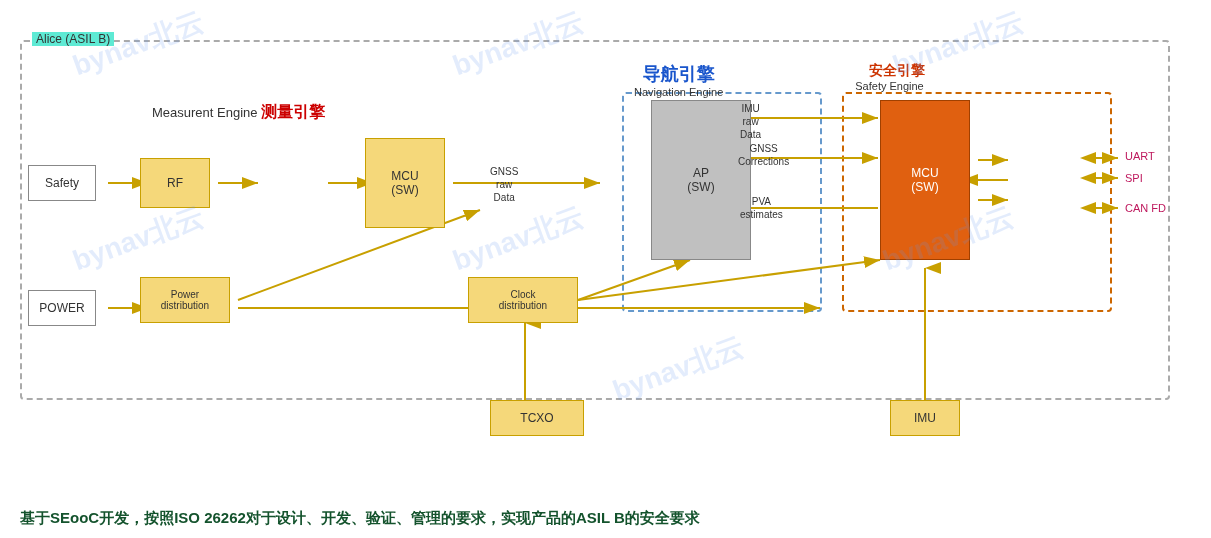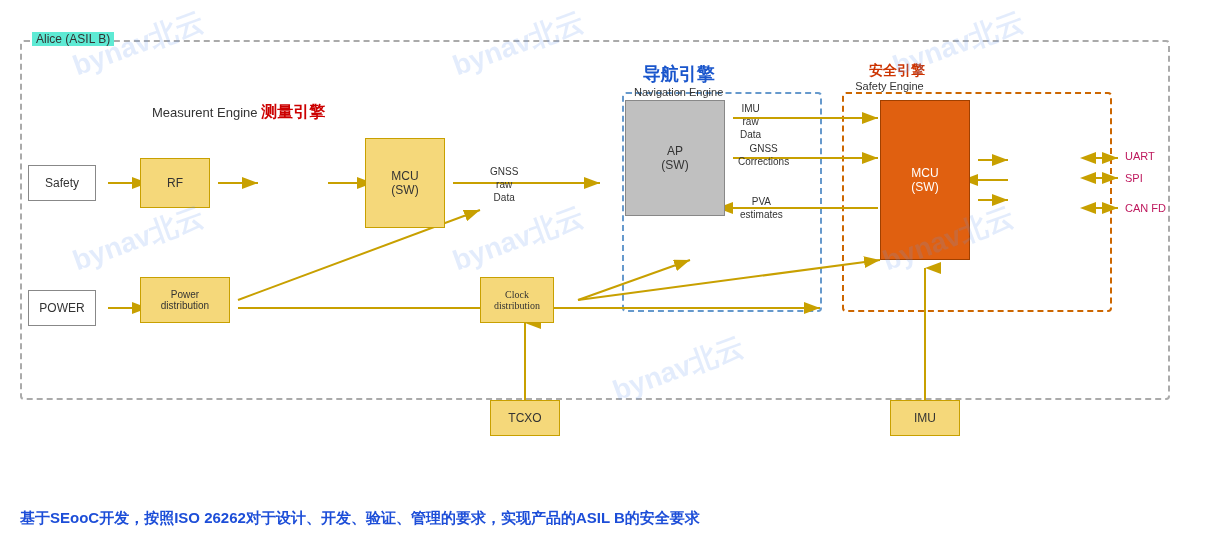--- a/index.html
+++ b/index.html
@@ -194,23 +194,23 @@
     .mcu-measure-box {
       top: 128px;
       left: 355px;
       width: 80px;
       height: 90px;
     }
 
     
     .ap-box {
       top: 90px;
-      left: 615px;
+      left: 641px;
       width: 100px;
-      height: 116px;
+      height: 160px;
     }
 
     
     .mcu-safety-box {
       top: 90px;
       left: 870px;
       width: 90px;
       height: 160px;
     }
 
@@ -226,31 +226,30 @@
     .power-dist-box {
       top: 267px;
       left: 130px;
       width: 90px;
       height: 46px;
     }
 
     
     .clock-dist-box {
       top: 267px;
-      left: 470px;
-      width: 74px;
+      left: 458px;
+      width: 110px;
       height: 46px;
-      font-family: Liberation Serif, serif;
     }
 
     
     .tcxo-box {
       top: 390px;
       left: 480px;
-      width: 70px;
+      width: 94px;
       height: 36px;
     }
 
     
     .imu-box {
       top: 390px;
       left: 880px;
       width: 70px;
       height: 36px;
     }
@@ -448,13 +447,13 @@
   <div class="signal-label" style="top:185px;left:730px;">
     <span>PVA<br>estimates</span>
   </div>
 
   <div class="ext-label" style="top:140px;left:1115px;">UART</div>
   <div class="ext-label" style="top:162px;left:1115px;">SPI</div>
   <div class="ext-label" style="top:192px;left:1115px;">CAN FD</div>
 
 </div>
 
-<div class="bottom-text" style="position:absolute;bottom:10px;left:20px;font-size:15px;font-weight:bold;color:#1d4ed8;width:1170px;">基于SEooC开发，按照ISO 26262对于设计、开发、验证、管理的要求，实现产品的ASIL B的安全要求</div>
+<div class="bottom-text" style="position:absolute;bottom:10px;left:20px;font-size:15px;font-weight:bold;color:#14532d;width:1170px;">基于SEooC开发，按照ISO 26262对于设计、开发、验证、管理的要求，实现产品的ASIL B的安全要求</div>
 
 </body></html>

